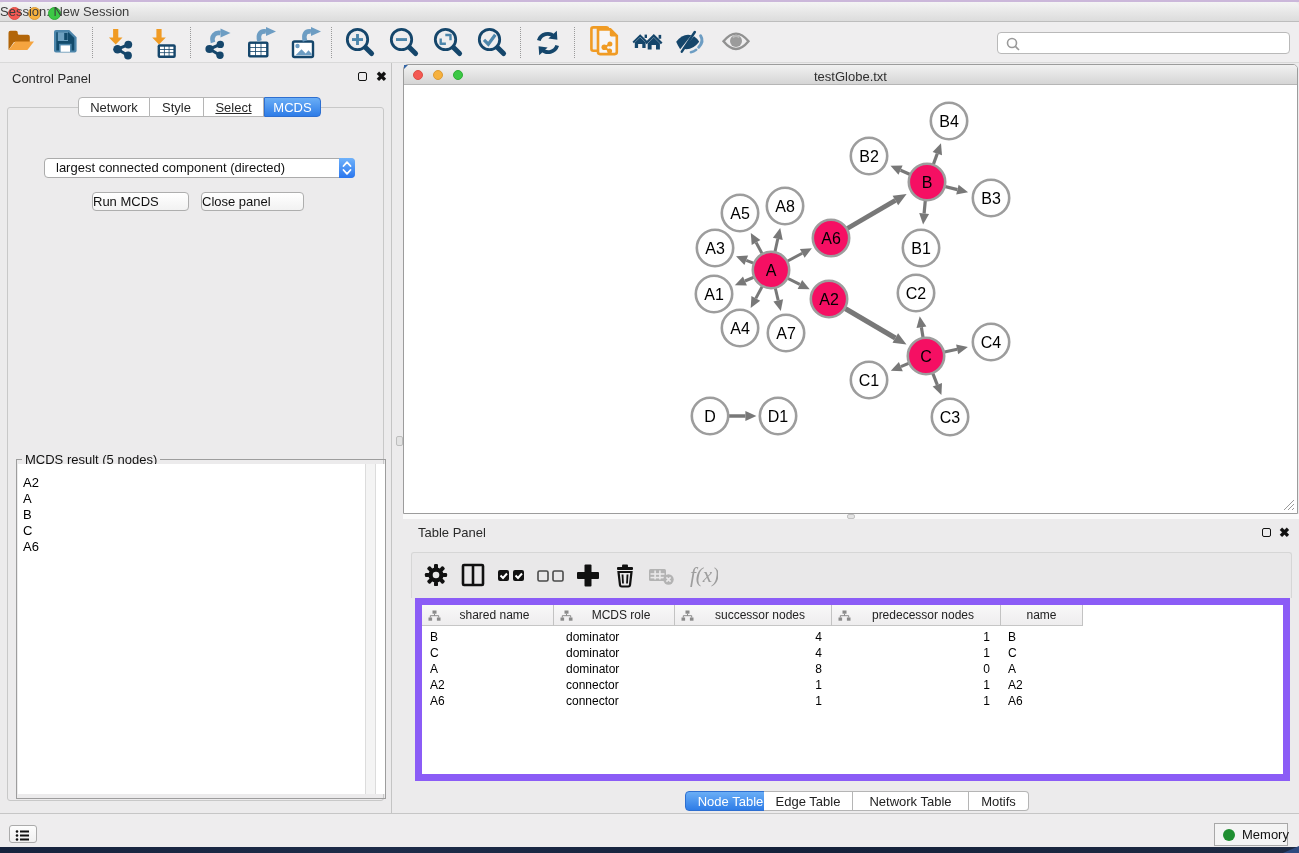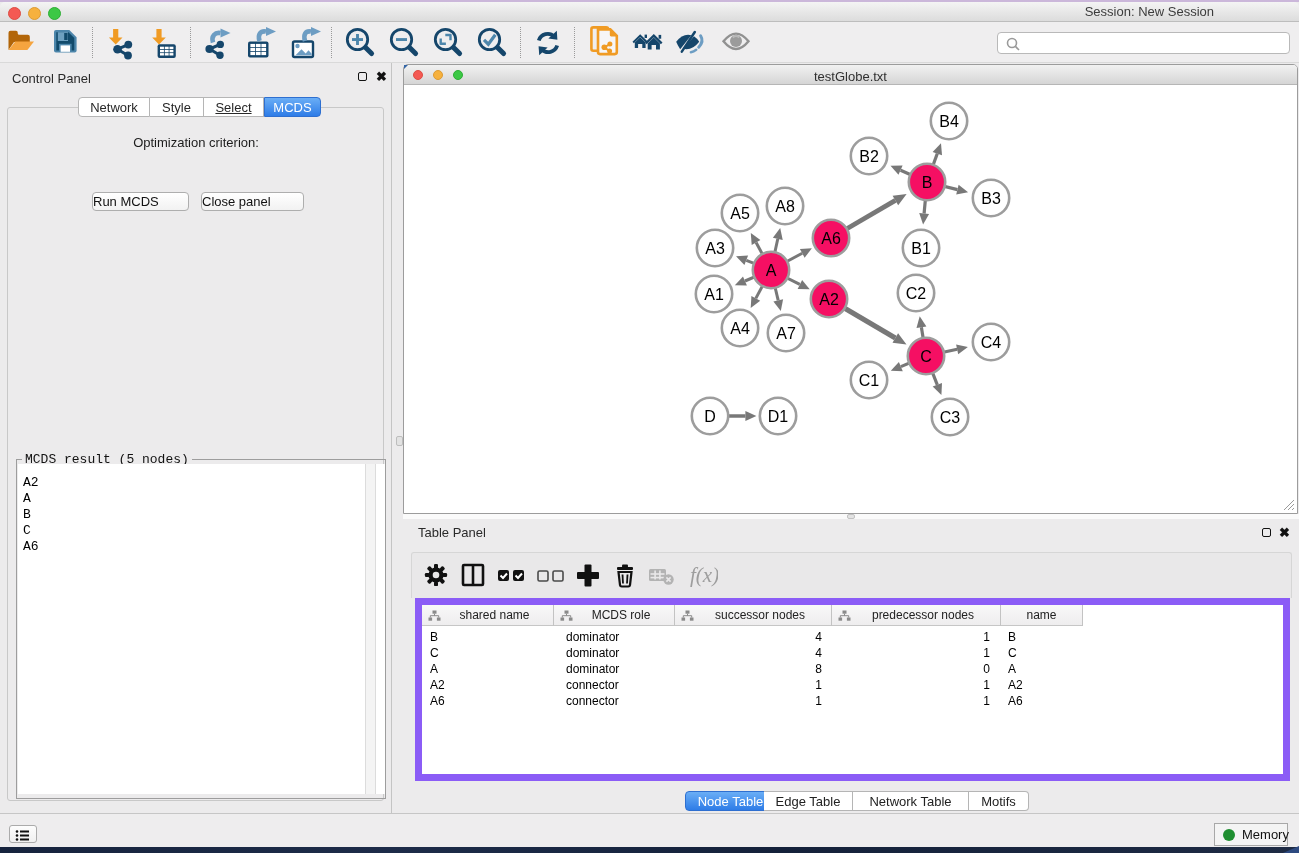--- a/index.html
+++ b/index.html
@@ -8,21 +8,21 @@
 .abs { position:absolute; }
 
 #deskTop { left:0; top:0; width:1299px; height:2px; background:#cbb7da; }
 #titlebar { left:0; top:2px; width:1299px; height:20px;
   background:linear-gradient(#f4f4f4,#dcdcdc);
   border-bottom:1px solid #bdbdbd; border-radius:5px 5px 0 0; }
 .tl { position:absolute; top:5px; width:13px; height:13px; border-radius:50%; }
 #titlebar .t1 { left:8px;  background:#f45953; border:1px solid #dd4d43; }
 #titlebar .t2 { left:28px; background:#f6b13e; border:1px solid #dd9b33; }
 #titlebar .t3 { left:48px; background:#3cc845; border:1px solid #2eae35; }
-#titleTxt { left:0; top:4px; width:1214px; text-align:right; font-size:13px; color:#3c3c3c; }
+#titleTxt { left:0; top:4px; width:1214px; text-align:left; font-size:13px; color:#3c3c3c; }
 #toolbar { left:0; top:22px; width:1299px; height:41px; background:#efeeef; border-bottom:1px solid #d9d9d9; }
 .tsep { position:absolute; top:5px; height:31px; width:0; border-left:1px dotted #9a9a9a; }
 .ticon { position:absolute; top:4px; }
 #searchbox { position:absolute; left:997px; top:10px; width:293px; height:22px;
   background:#fff; border:1px solid #b9b9b9; border-radius:4px; }
 
 #cpanel { left:0; top:63px; width:392px; height:750px; background:#ecebec; border-right:1px solid #c4c4c4; }
 #cpTitle { left:12px; top:8px; font-size:13px; color:#2a2a2a; }
 .wicon { position:absolute; font-size:12px; color:#111; top:7px; }
 #cpTabs { left:78px; top:34px; height:20px; }
@@ -32,21 +32,21 @@
 #cpInner { left:7px; top:44px; width:377px; height:694px; border:1px solid #c8c8c8; border-radius:3px; background:#ecebec; }
 #optLabel { left:0; top:72px; width:392px; text-align:center; font-size:13px; color:#1c1c1c; }
 #dropdown { left:44px; top:95px; width:311px; height:20px; background:#fff;
   border:1px solid #ababab; border-radius:4px; font-size:13px; color:#111; line-height:18px; padding-left:11px; }
 #ddBtn { position:absolute; right:-1px; top:-1px; width:16px; height:20px; border-radius:0 4px 4px 0;
   background:linear-gradient(#6fb2fb,#2a76ee); }
 .btn { position:absolute; height:19px; background:linear-gradient(#ffffff,#f2f2f2);
   border:1px solid #aeaeae; border-radius:4px; font-size:13px; color:#111;
   line-height:17px; }
 
-#mcdsGroup { left:16px; top:396px; width:370px; height:340px; border:1px solid #9d9d9d;font-family:Liberation Mono, monospace; }
+#mcdsGroup { left:16px; top:396px; width:370px; height:340px; border:1px solid #9d9d9d; }
 #mcdsLabel { left:5px; top:-8px; background:#ecebec; padding:0 3px; font-size:13px; color:#111; }
 #mcdsList { left:1px; top:4px; width:367px; height:330px; background:#fff; font-size:13px; color:#000; }
 #mcdsScroll { position:absolute; right:9px; top:0; width:11px; height:330px; background:#f4f4f4;
   border-left:1px solid #dcdcdc; border-right:1px solid #dcdcdc; }
 #mcdsList { padding-top:11px; }
 #mcdsList .it { padding-left:5px; height:16px; line-height:16px; }
 
 #vdivHandle { left:396px; top:436px; width:7px; height:10px; background:#e2e2e2; border:1px solid #bdbdbd; border-radius:2px; }
 
 #netwin { left:403px; top:64px; width:895px; height:450px; background:#fff;
@@ -224,21 +224,26 @@
   <div class="abs" id="cpTitle">Control Panel</div>
   <div class="wicon" style="left:358px;"><span style="display:inline-block;width:9px;height:9px;border:1.5px solid #111;border-radius:2px;"></span></div>
   <div class="wicon" style="left:376px;top:6px;font-weight:bold;font-size:13px;">✖</div>
   <div class="abs" id="cpInner"></div>
   <div class="abs" id="cpTabs">
     <div class="tab" style="left:0;width:72px;border-left:1px solid #b5b5b5;border-radius:4px 0 0 4px;">Network</div>
     <div class="tab" style="left:72px;width:54px;">Style</div>
     <div class="tab" style="left:126px;width:60px;text-decoration:underline;">Select</div>
     <div class="tab tabsel" style="left:186px;width:57px;border-radius:0 4px 4px 0;">MCDS</div>
   </div>
-  <div class="abs" id="optLabel">Optimization criterion:</div>
+  <div class="abs" id="dropdown">largest connected component (directed)
+    <div id="ddBtn"><svg width="16" height="20" viewBox="0 0 16 20">
+      <path d="M4.5 8 L8 4.2 L11.5 8" stroke="#fff" stroke-width="1.8" fill="none" stroke-linecap="round" stroke-linejoin="round"></path>
+      <path d="M4.5 12 L8 15.8 L11.5 12" stroke="#fff" stroke-width="1.8" fill="none" stroke-linecap="round" stroke-linejoin="round"></path>
+    </svg></div>
+  </div>
   <div class="btn" style="left:92px;top:129px;width:97px;">Run MCDS</div>
   <div class="btn" style="left:201px;top:129px;width:103px;">Close panel</div>
   <div class="abs" id="mcdsGroup">
     <div class="abs" id="mcdsLabel">MCDS result (5 nodes)</div>
     <div class="abs" id="mcdsList">
       <div class="it">A2</div>
         <div class="it">A</div>
         <div class="it">B</div>
         <div class="it">C</div>
         <div class="it">A6</div>

